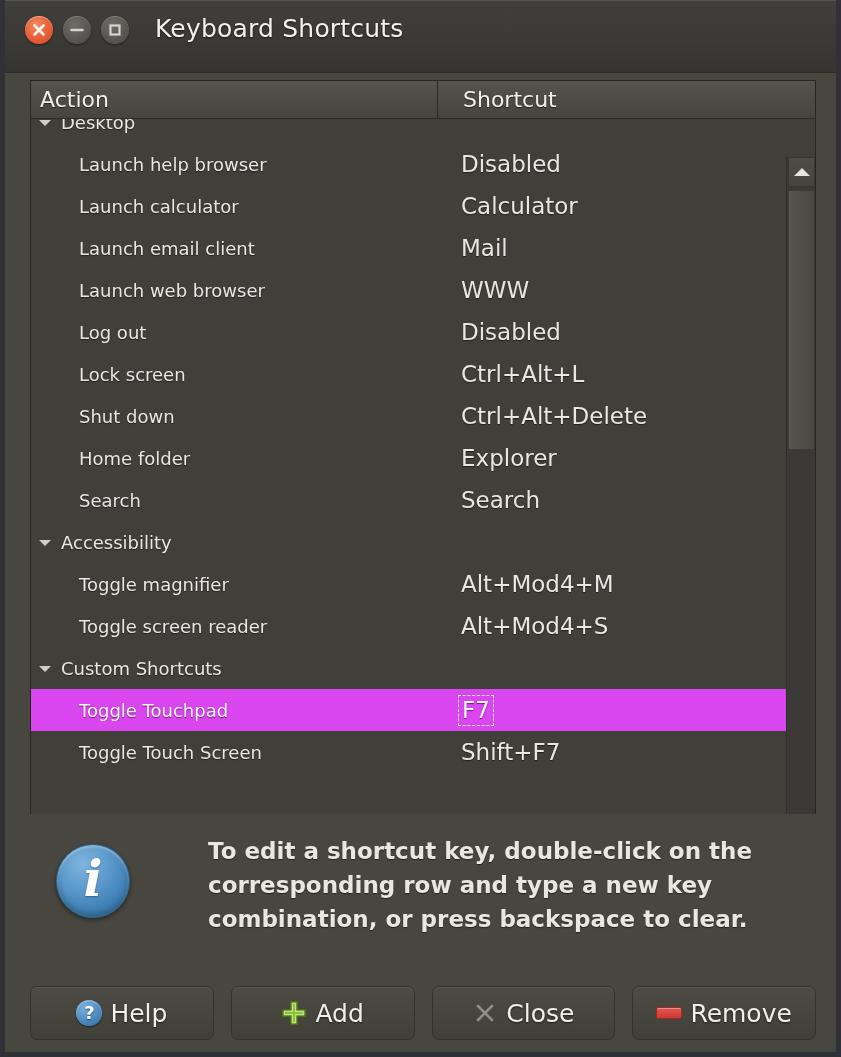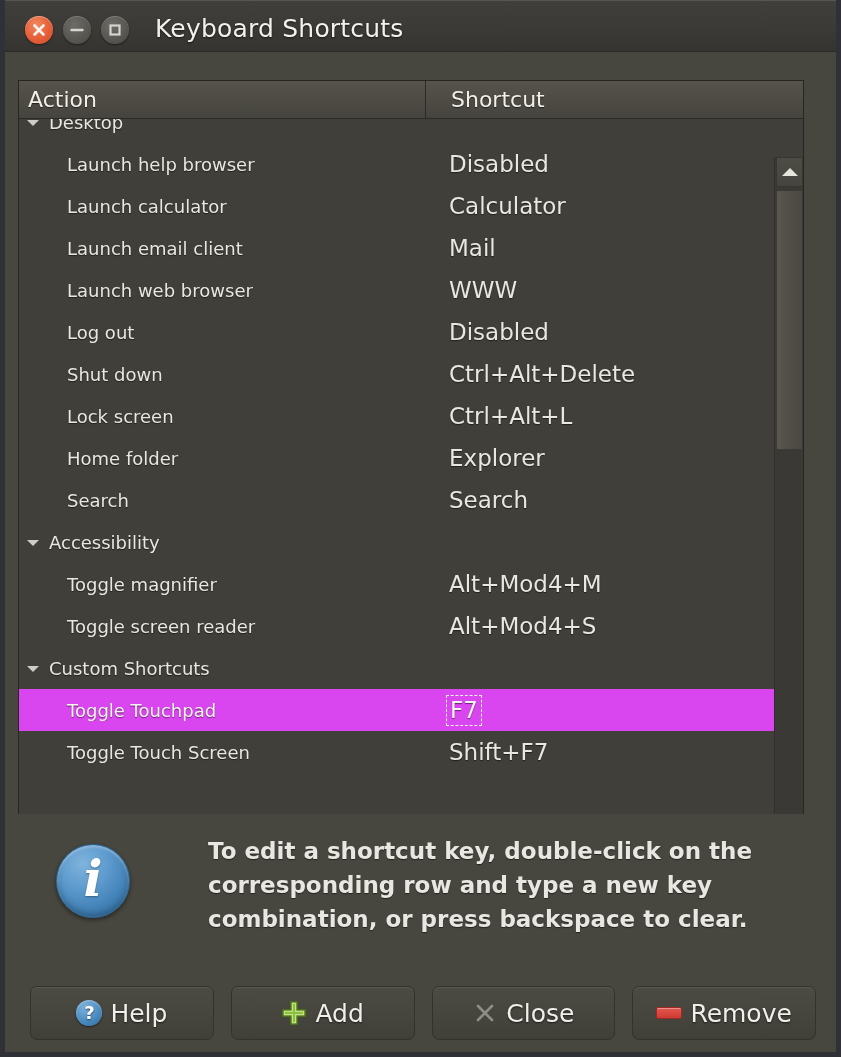--- a/index.html
+++ b/index.html
@@ -16,21 +16,21 @@
     width: 841px; height: 1057px;
     background: #47463f;
     border-left: 5px solid #2f3136;
     border-right: 5px solid #2f3136;
     border-bottom: 5px solid #2f3136;
   }
 
   
   #titlebar {
     position: absolute; left: 0; top: 0;
-    width: 831px; height: 52px;
+    width: 831px; height: 73px;
     background: linear-gradient(to bottom, #403f3b 0%, #3b3a36 55%, #353430 100%);
     border-bottom: 1px solid #2b2a27;
   }
   #titlebar-top-hl {
     position: absolute; left: 0; top: 0; width: 100%; height: 1px;
     background: #565550;
   }
   .winbtn {
     position: absolute; top: 16px;
     width: 28px; height: 28px; border-radius: 50%;
@@ -54,21 +54,21 @@
   #window-title {
     position: absolute; left: 150px; top: 14px;
     font-size: 25px; color: #f2f1ef;
     letter-spacing: .2px;
     text-shadow: 0 1px 2px rgba(0,0,0,.6);
     white-space: nowrap;
   }
 
   
   #tree-frame {
-    position: absolute; left: 13px; top: 80px;
+    position: absolute; left: 25px; top: 80px;
     width: 786px; height: 734px;
     border: 1px solid #272622;
     background: #3f3e39;
   }
   #tree-head {
     position: relative;
     height: 38px;
     background: linear-gradient(to bottom, #55534c 0%, #4d4b44 50%, #46443e 100%);
     border-bottom: 1px solid #2b2a26;
   }
@@ -305,26 +305,26 @@
           </div>
           <div class="row">
             <div class="cell-action"><span>Launch web browser</span></div>
             <div class="cell-shortcut"><span>WWW</span></div>
           </div>
           <div class="row">
             <div class="cell-action"><span>Log out</span></div>
             <div class="cell-shortcut"><span>Disabled</span></div>
           </div>
           <div class="row">
+            <div class="cell-action"><span>Lock screen</span></div>
+            <div class="cell-shortcut"><span>Ctrl+Alt+L</span></div>
+          </div>
+          <div class="row">
             <div class="cell-action"><span>Shut down</span></div>
             <div class="cell-shortcut"><span>Ctrl+Alt+Delete</span></div>
-          </div>
-          <div class="row">
-            <div class="cell-action"><span>Lock screen</span></div>
-            <div class="cell-shortcut"><span>Ctrl+Alt+L</span></div>
           </div>
           <div class="row">
             <div class="cell-action"><span>Home folder</span></div>
             <div class="cell-shortcut"><span>Explorer</span></div>
           </div>
           <div class="row">
             <div class="cell-action"><span>Search</span></div>
             <div class="cell-shortcut"><span>Search</span></div>
           </div>
           <div class="row group">

